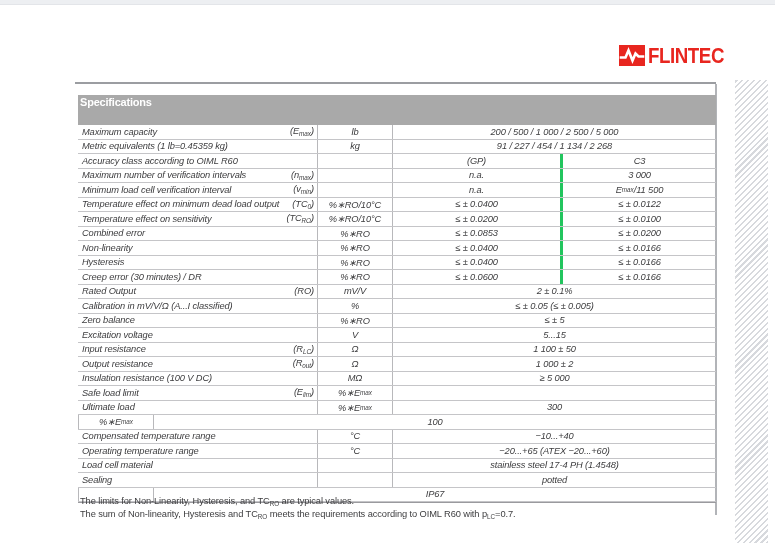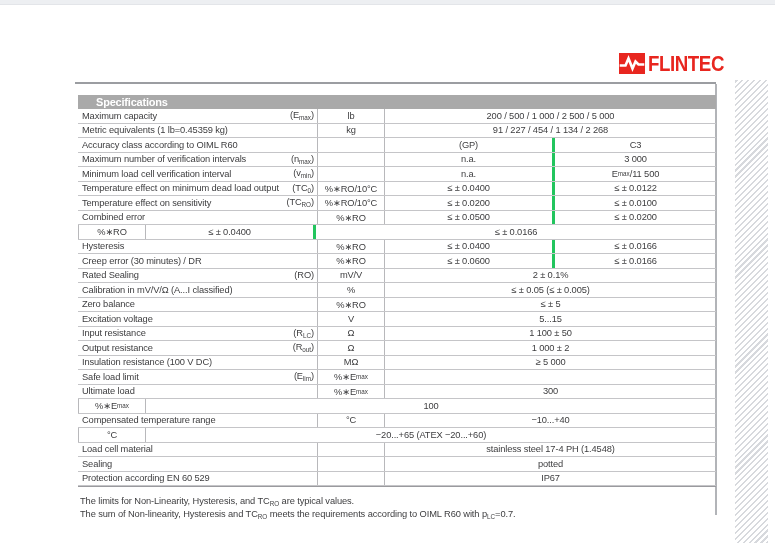--- a/index.html
+++ b/index.html
@@ -4,36 +4,36 @@
 <style>
   html,body{margin:0;padding:0;}
   body{
     width:775px;height:543px;position:relative;overflow:hidden;
     background:#ffffff;
     font-family:"Liberation Sans", sans-serif;
     -webkit-font-smoothing:antialiased;
   }
   .top-strip{position:absolute;left:0;top:0;width:775px;height:4px;background:#edeff2;border-bottom:1px solid #e3e5e9;}
   
-  .logo{position:absolute;left:619px;top:52px;height:22px;display:flex;align-items:center;}
+  .logo{position:absolute;left:619px;top:44px;height:22px;display:flex;align-items:center;}
   .logo-square{width:26px;height:21px;background:#e8261f;display:flex;align-items:center;justify-content:center;flex:0 0 auto;}
   .logo-text{color:#e8261f;font-weight:bold;font-size:22px;line-height:21px;letter-spacing:-0.5px;transform:scaleX(0.85);transform-origin:left center;display:inline-block;margin-left:3px;white-space:nowrap;}
   .top-rule{position:absolute;left:75px;top:82px;width:641px;height:2px;background:#9b9da1;}
   .hatch{position:absolute;left:735px;top:80px;width:33px;height:463px;
     background:repeating-linear-gradient(-45deg,#d7d9dd 0px,#d7d9dd 1.5px,#ffffff 1.5px,#ffffff 4.2px);}
   .right-border{position:absolute;left:715px;top:84px;width:2px;height:431px;background:#b2b4b8;}
   
   .spec-table{position:absolute;left:78px;top:95px;width:638px;}
-  .thead{height:14px;background:#a9a9a9;color:#ffffff;font-weight:bold;font-size:11px;line-height:14px;padding-left:18px;letter-spacing:-0.2px;box-sizing:border-box;}
-  .rows{border-bottom:1.5px solid #9a9a9e;}
+  .thead{height:30px;background:#a9a9a9;color:#ffffff;font-weight:bold;font-size:11px;line-height:14px;padding-left:2px;letter-spacing:-0.2px;box-sizing:border-box;}
+  .rows{border-bottom:1.5px solid #9a9a9e;font-style:italic;}
   .row{display:flex;height:14.5px;border-bottom:1px solid #c5c5c8;box-sizing:border-box;
     font-size:9.3px;color:#3d3d3f;letter-spacing:-0.12px;white-space:nowrap;}
   .row > div{display:flex;align-items:center;box-sizing:border-box;overflow:hidden;}
   .c-name{width:239px;justify-content:space-between;padding:0 3px 0 4px;}
-  .c-unit{width:68px;justify-content:center;border-left:1px solid #b8b8bb;border-right:1px solid #b8b8bb;}
+  .c-unit{width:76px;justify-content:center;border-left:1px solid #b8b8bb;border-right:1px solid #b8b8bb;}
   .c-span{flex:1;justify-content:center;}
   .c-va{width:167px;justify-content:center;}
   .c-vb{flex:1;justify-content:center;border-left:3px solid #22c55e;}
   sub{font-size:0.68em;vertical-align:-0.28em;letter-spacing:0;}
   
   .footnotes{position:absolute;left:80px;top:496px;font-size:9.3px;line-height:10.5px;color:#3d3d3f;letter-spacing:-0.1px;}
 </style>
 </head>
 <body>
 
@@ -123,24 +123,28 @@
     <div class="c-va">≤ ± 0.0200</div>
     <div class="c-vb">≤ ± 0.0100</div>
   </div>
       <div class="row">
     <div class="c-name">
       <span>Combined error</span>
       <span></span>
     </div>
     <div class="c-unit">%∗RO</div>
 
-    <div class="c-va">≤ ± 0.0500</div>
+    <div class="c-va">≤ ± 0.0853</div>
     <div class="c-vb">≤ ± 0.0200</div>
   </div>
       <div class="row">
+    <div class="c-name">
+      <span>Non-linearity</span>
+      <span></span>
+    </div>
     <div class="c-unit">%∗RO</div>
 
     <div class="c-va">≤ ± 0.0400</div>
     <div class="c-vb">≤ ± 0.0166</div>
   </div>
       <div class="row">
     <div class="c-name">
       <span>Hysteresis</span>
       <span></span>
     </div>
@@ -154,21 +158,21 @@
       <span>Creep error (30 minutes) / DR</span>
       <span></span>
     </div>
     <div class="c-unit">%∗RO</div>
 
     <div class="c-va">≤ ± 0.0600</div>
     <div class="c-vb">≤ ± 0.0166</div>
   </div>
       <div class="row">
     <div class="c-name">
-      <span>Rated Sealing</span>
+      <span>Rated Output</span>
       <span>(RO)</span>
     </div>
     <div class="c-unit">mV/V</div>
     <div class="c-span">2 ± 0.1%</div>
 
   </div>
       <div class="row">
     <div class="c-name">
       <span>Calibration in mV/V/Ω (A...I classified)</span>
       <span></span>
@@ -247,20 +251,24 @@
       <div class="row">
     <div class="c-name">
       <span>Compensated temperature range</span>
       <span></span>
     </div>
     <div class="c-unit">°C</div>
     <div class="c-span">−10...+40</div>
 
   </div>
       <div class="row">
+    <div class="c-name">
+      <span>Operating temperature range</span>
+      <span></span>
+    </div>
     <div class="c-unit">°C</div>
     <div class="c-span">−20...+65 (ATEX −20...+60)</div>
 
   </div>
       <div class="row">
     <div class="c-name">
       <span>Load cell material</span>
       <span></span>
     </div>
     <div class="c-unit"></div>
@@ -270,24 +278,20 @@
       <div class="row">
     <div class="c-name">
       <span>Sealing</span>
       <span></span>
     </div>
     <div class="c-unit"></div>
     <div class="c-span">potted</div>
 
   </div>
       <div class="row">
-    <div class="c-name">
-      <span>Protection according EN 60 529</span>
-      <span></span>
-    </div>
     <div class="c-unit"></div>
     <div class="c-span">IP67</div>
 
   </div>
     </div>
 </div>
 
 <div class="footnotes">
   <div>The limits for Non-Linearity, Hysteresis, and TC<sub>RO</sub> are typical values.</div>
   <div>The sum of Non-linearity, Hysteresis and TC<sub>RO</sub> meets the requirements according to OIML R60 with p<sub>LC</sub>=0.7.</div>

